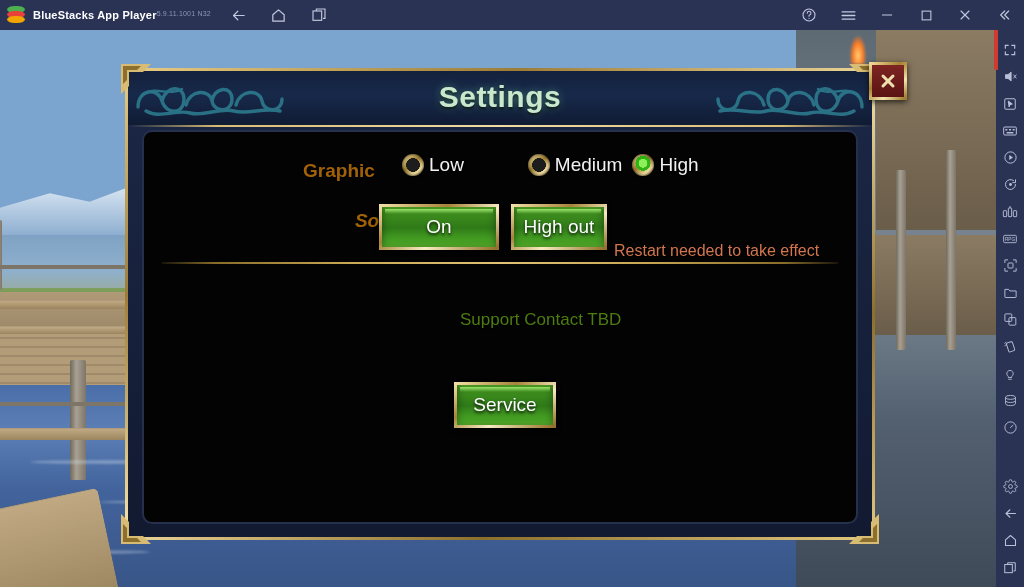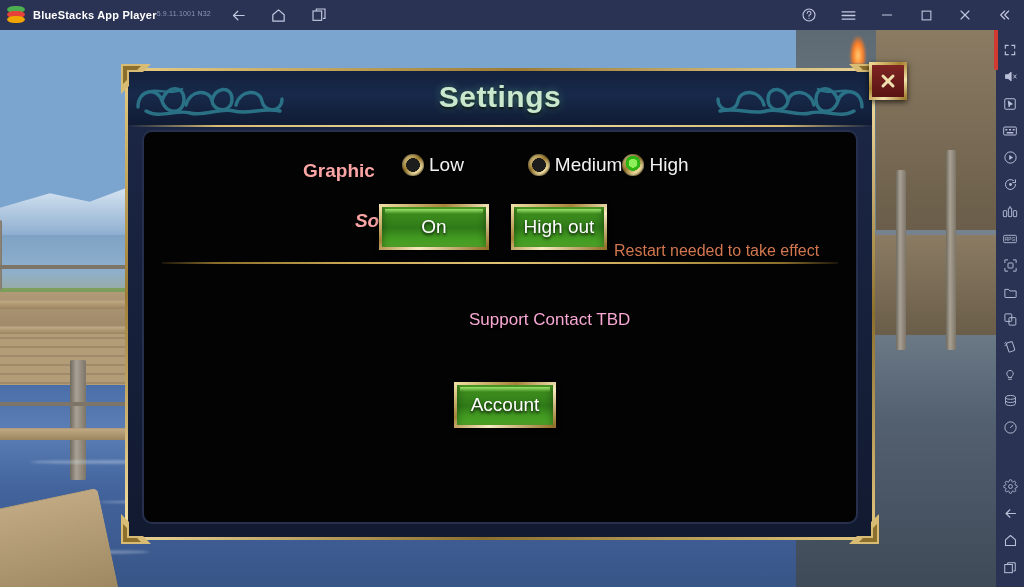--- a/index.html
+++ b/index.html
@@ -218,21 +218,21 @@
     border-image: linear-gradient(140deg, #f0d894, #a8822f 40%, #f5e3ad 70%, #9d7a2c) 1;
     display: flex; align-items: center; justify-content: center;
     cursor: pointer;
     box-shadow: 0 2px 6px rgba(0,0,0,.7);
   }
   #dlg-close svg { display: block; }
 
   
   .row { position: absolute; display: flex; align-items: center; }
   .lbl-gold {
-    color: #fca5a5; font-size: 19px; font-weight: bold;
+    color: #a16207; font-size: 19px; font-weight: bold;
     text-shadow: 0 1px 2px #000;
   }
   #row-graphic { left: 120px; top: 28px; }
   #graphic-label { width: 150px; text-align: center; }
 
   #opts { position: absolute; left: 258px; top: 22px; display: flex; align-items: center; }
   .opt { display: flex; align-items: center; cursor: pointer; }
   .radio {
     width: 22px; height: 22px; border-radius: 50%;
     background:
@@ -244,21 +244,21 @@
   .radio.on {
     background:
       radial-gradient(circle at 50% 42%, #8df05a 0 26%, #2fb414 27% 44%, rgba(0,0,0,0) 45%),
       linear-gradient(140deg, #f4e2a7, #a07f31 45%, #efdc9f 75%, #8d6d27);
   }
   .opt-text {
     color: #f2f2f2; font-size: 19px; margin-left: 5px;
     text-shadow: 0 1px 2px #000;
   }
   #opt-low    { margin-right: 64px; }
-  #opt-medium { margin-right: 0; }
+  #opt-medium { margin-right: 10px; }
 
   #restart-note {
     position: absolute; left: 470px; top: 110px;
     color: #d1764e; font-size: 16px;
     text-shadow: 0 1px 1px #000;
   }
 
   #row-sound { left: 120px; top: 78px; }
   #sound-label { width: 150px; text-align: right; font-style: italic; }
 
@@ -274,31 +274,31 @@
   }
   .gbtn::after {
     content: ""; position: absolute; left: 3px; right: 3px; top: 2px; height: 5px;
     background: linear-gradient(to bottom, rgba(168,240,120,.85), rgba(120,210,70,0));
   }
   .gbtn span {
     position: relative; z-index: 2;
     color: #ffffff; font-size: 19px;
     text-shadow: 0 2px 3px rgba(0,0,0,.85);
   }
-  #btn-sound   { position: absolute; left: 235px; top: 72px; width: 110px; height: 46px; }
+  #btn-sound   { position: absolute; left: 235px; top: 72px; width: 120px; height: 46px; }
   #btn-signout { position: absolute; left: 367px; top: 72px; width: 96px;  height: 46px; }
 
   #divider {
     position: absolute; left: 18px; right: 18px; top: 130px; height: 2px;
     background: linear-gradient(to right, rgba(160,120,40,.15), #8a6d2a 8%, #caa855 28%, #e0c276 50%, #c8a654 72%, #8a6d2a 92%, rgba(160,120,40,.15));
   }
 
   #row-cs { position: absolute; left: 300px; top: 178px; display: flex; align-items: center; }
   #cs-contact {
-    color: #f9a8d4; font-size: 17px; margin-left: 25px;
+    color: #4d7c0f; font-size: 17px; margin-left: 16px;
     text-shadow: 0 1px 2px #000;
     text-align: center;
   }
   #btn-account {
     position: absolute; left: 310px; top: 250px; width: 102px; height: 46px;
   }
 
   .noselect { user-select: none; }
 </style>
 </head>
@@ -633,17 +633,17 @@
       <span>High out</span>
     </div>
 
     <div id="divider"></div>
 
     <div id="row-cs">
       <div id="cs-contact">Support Contact TBD</div>
     </div>
 
     <div class="gbtn" id="btn-account">
-      <span>Account</span>
+      <span>Service</span>
     </div>
 
   </div>
 </div>
 
 </body></html>

